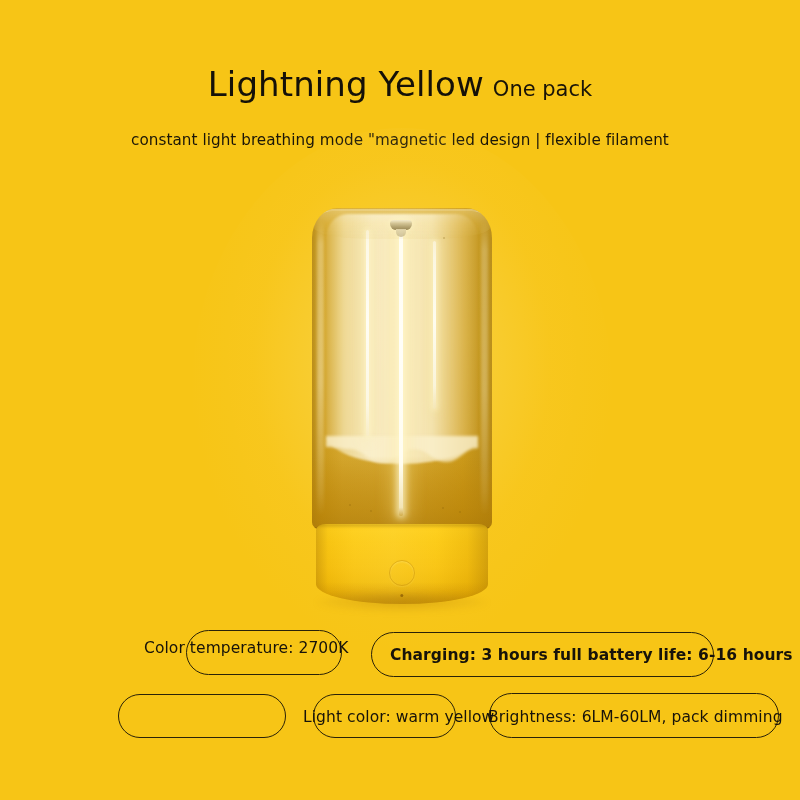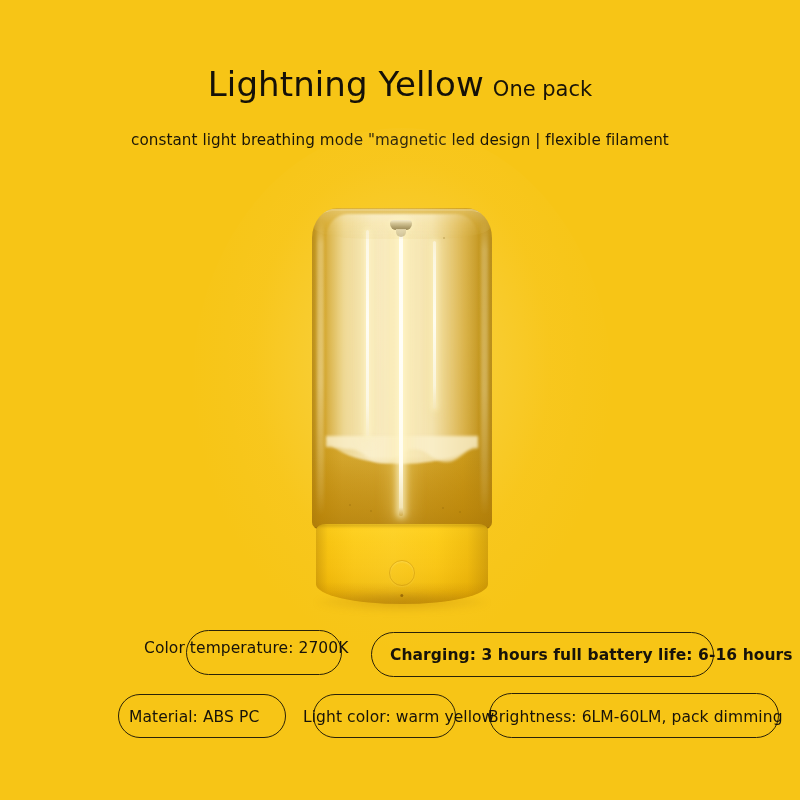--- a/index.html
+++ b/index.html
@@ -527,21 +527,20 @@
 
   <div class="pill-layer">
 
     <div class="pill" style="left: 138px; top: 630px; width: 156px; height: 45px;"></div>
     <div class="pill-text" style="left: 96px; top: 638px;">Color temperature: 2700K</div>
 
     <div class="pill" style="left: 323px; top: 632px; width: 343px; height: 45px;"></div>
     <div class="pill-text" style="left: 342px; top: 645px; font-weight: bold;">Charging: 3 hours full battery life: 6-16 hours</div>
 
     <div class="pill" style="left: 70px; top: 694px; width: 168px; height: 44px;"></div>
-    <div class="pill-text" style="left: 81px; top: 707px;">Material: ABS PC</div>
 
     <div class="pill" style="left: 265px; top: 694px; width: 143px; height: 44px;"></div>
     <div class="pill-text" style="left: 255px; top: 707px;">Light color: warm yellow</div>
 
     <div class="pill" style="left: 441px; top: 693px; width: 290px; height: 45px;"></div>
     <div class="pill-text" style="left: 440px; top: 707px;">Brightness: 6LM-60LM, pack dimming</div>
   </div>
 
 </div>
 

